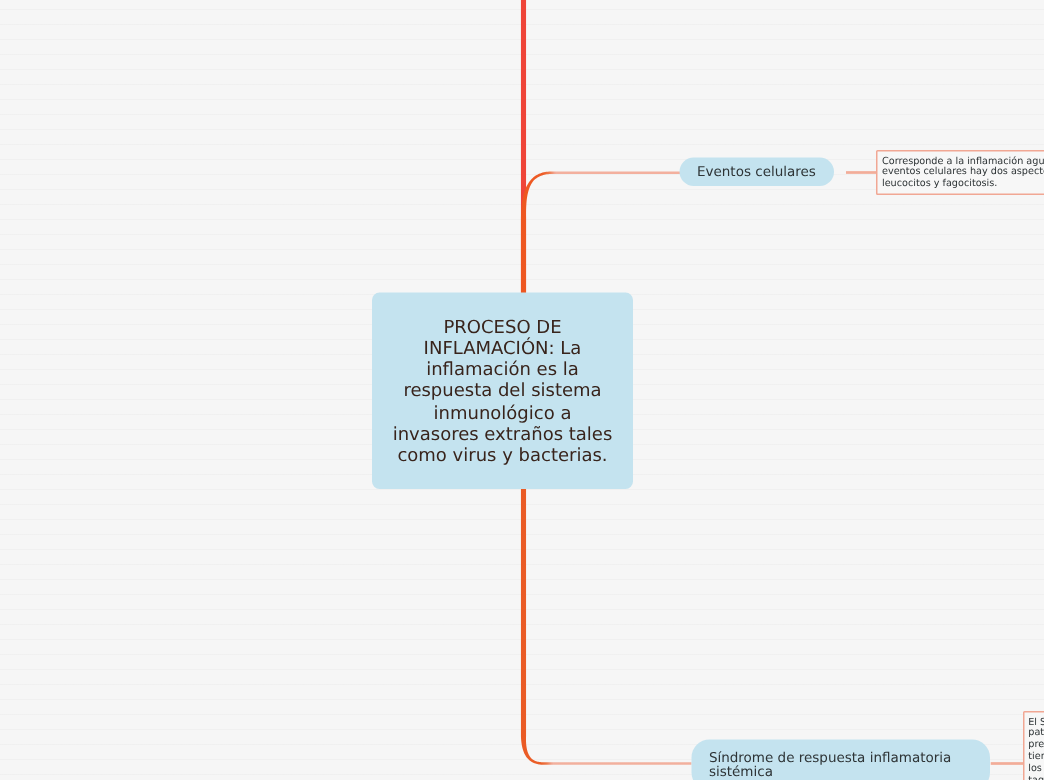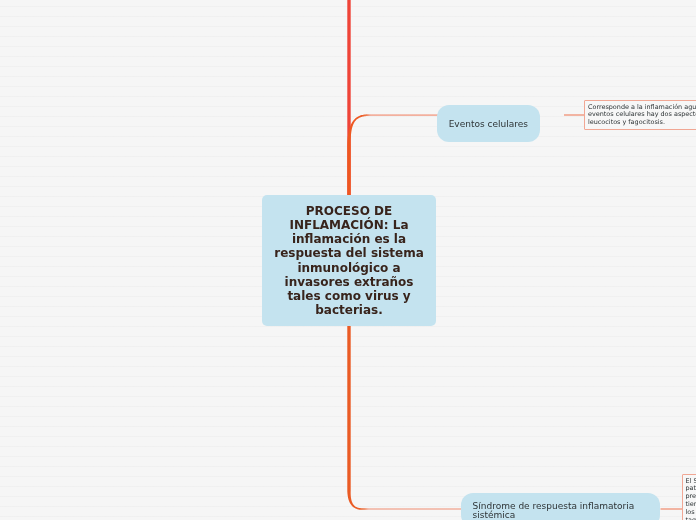--- a/index.html
+++ b/index.html
@@ -13,37 +13,37 @@
     position:absolute;left:0;top:0;width:696px;height:520px;
     background-image:repeating-linear-gradient(to bottom,
       rgba(0,0,0,0) 0px, rgba(0,0,0,0) 6px,
       rgba(0,0,0,0.022) 6px, rgba(0,0,0,0.022) 7px,
       rgba(0,0,0,0) 7px, rgba(0,0,0,0) 10px);
   }
   .canvas{position:absolute;left:0;top:0;width:696px;height:520px;}
   svg.links{position:absolute;left:0;top:0;width:696px;height:520px;overflow:visible;}
   .node{position:absolute;box-sizing:border-box;}
   .central{
-    left:262px;top:195px;width:174px;height:131px;
+    left:248px;top:195px;width:174px;height:131px;
     background:#c4e3ef;border-radius:5px;
-    color:#38241c;font-weight:bold;font-size:12px;line-height:14.2px;
+    color:#38241c;font-weight:normal;font-size:12px;line-height:14.2px;
     text-align:center;display:flex;align-items:center;justify-content:center;
     padding:0 11px;
   }
   .pill{
     background:#c4e3ef;border-radius:12px;color:#2e3436;font-size:9px;
     line-height:12px;
     display:flex;align-items:center;padding:4px 12px;box-sizing:border-box;
   }
   .note{
     background:#f7f7f7;border:1px solid #f1a794;box-sizing:border-box;
     color:#2e3436;font-size:6.45px;line-height:7.85px;padding:3px 3px 3px 3px;
     border-radius:1px;
   }
-  #n-eventos{left:437px;top:104.8px;width:102.6px;height:37px;padding:1.5px 11px 0;justify-content:center;white-space:nowrap;}
+  #n-eventos{left:453px;top:104.8px;width:102.6px;height:19px;padding:1.5px 11px 0;justify-content:center;white-space:nowrap;}
   #note-eventos{left:584px;top:99.5px;width:170px;height:30px;}
   #n-sirs{left:460.6px;top:493.2px;width:199px;height:34px;padding:8.4px 12px 4px;align-items:flex-start;line-height:9.8px;}
   #note-sirs{left:681.5px;top:473.5px;width:170px;height:54px;}
 </style>
 </head>
 <body>
 
 <div class="bg-lines"></div>
 
 <div class="canvas">

